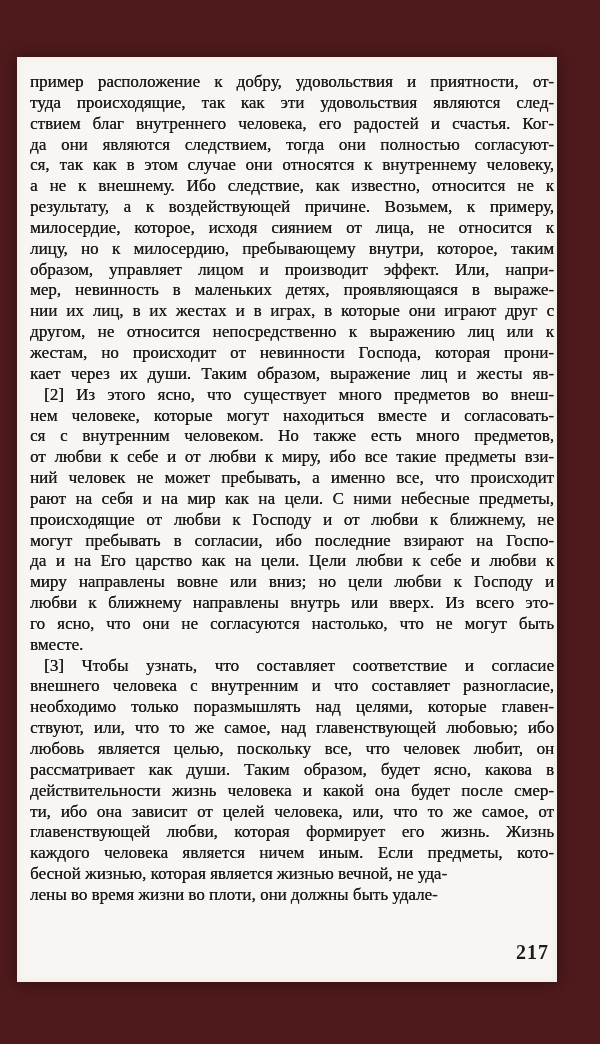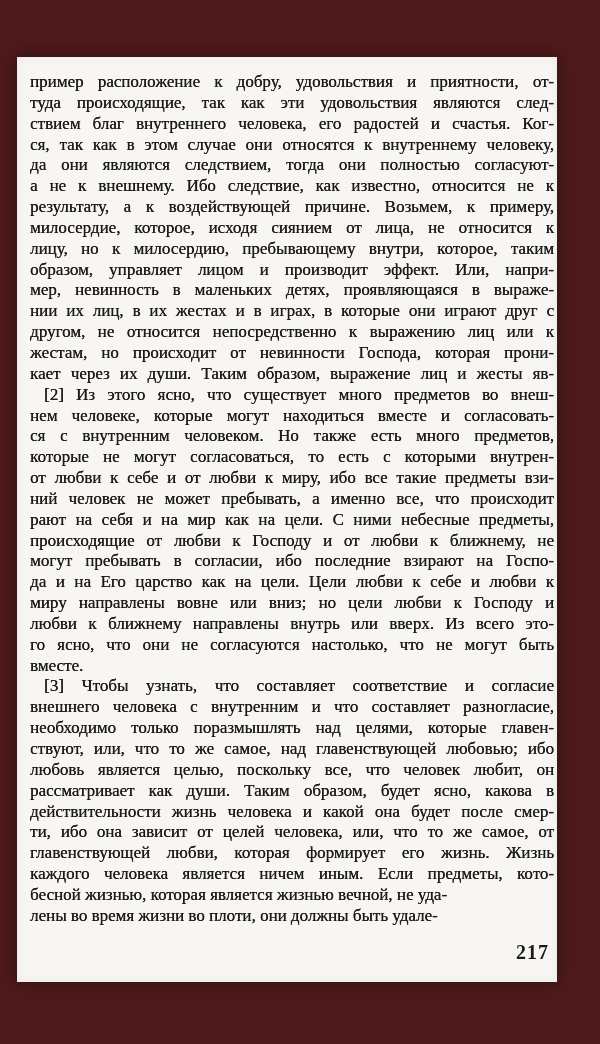--- a/index.html
+++ b/index.html
@@ -53,39 +53,38 @@
 <body>
 
 <div class="viewport">
   <div class="page">
     <div class="text-col">
 
       <div class="paragraph">
         <div class="ln">пример расположение к добру, удовольствия и приятности, от-</div>
         <div class="ln">туда происходящие, так как эти удовольствия являются след-</div>
         <div class="ln">ствием благ внутреннего человека, его радостей и счастья. Ког-</div>
+        <div class="ln">да они являются следствием, тогда они полностью согласуют-</div>
         <div class="ln">ся, так как в этом случае они относятся к внутреннему человеку,</div>
-        <div class="ln">да они являются следствием, тогда они полностью согласуют-</div>
         <div class="ln">а не к внешнему. Ибо следствие, как известно, относится не к</div>
         <div class="ln">результату, а к воздействующей причине. Возьмем, к примеру,</div>
         <div class="ln">милосердие, которое, исходя сиянием от лица, не относится к</div>
         <div class="ln">лицу, но к милосердию, пребывающему внутри, которое, таким</div>
         <div class="ln">образом, управляет лицом и производит эффект. Или, напри-</div>
         <div class="ln">мер, невинность в маленьких детях, проявляющаяся в выраже-</div>
         <div class="ln">нии их лиц, в их жестах и в играх, в которые они играют друг с</div>
         <div class="ln">другом, не относится непосредственно к выражению лиц или к</div>
         <div class="ln">жестам, но происходит от невинности Господа, которая прони-</div>
         <div class="ln">кает через их души. Таким образом, выражение лиц и жесты яв-</div>
       </div>
 
       <div class="paragraph">
         <div class="ln ind">[2] Из этого ясно, что существует много предметов во внеш-</div>
         <div class="ln">нем человеке, которые могут находиться вместе и согласовать-</div>
         <div class="ln">ся с внутренним человеком. Но также есть много предметов,</div>
-        <div class="ln">которые не могут согласоваться, то есть с которыми внутрен-</div>
         <div class="ln">от любви к себе и от любви к миру, ибо все такие предметы взи-</div>
         <div class="ln">ний человек не может пребывать, а именно все, что происходит</div>
         <div class="ln">рают на себя и на мир как на цели. С ними небесные предметы,</div>
         <div class="ln">происходящие от любви к Господу и от любви к ближнему, не</div>
         <div class="ln">могут пребывать в согласии, ибо последние взирают на Госпо-</div>
         <div class="ln">да и на Его царство как на цели. Цели любви к себе и любви к</div>
         <div class="ln">миру направлены вовне или вниз; но цели любви к Господу и</div>
         <div class="ln">любви к ближнему направлены внутрь или вверх. Из всего это-</div>
         <div class="ln">го ясно, что они не согласуются настолько, что не могут быть</div>
         <div class="ln end">вместе.</div>

